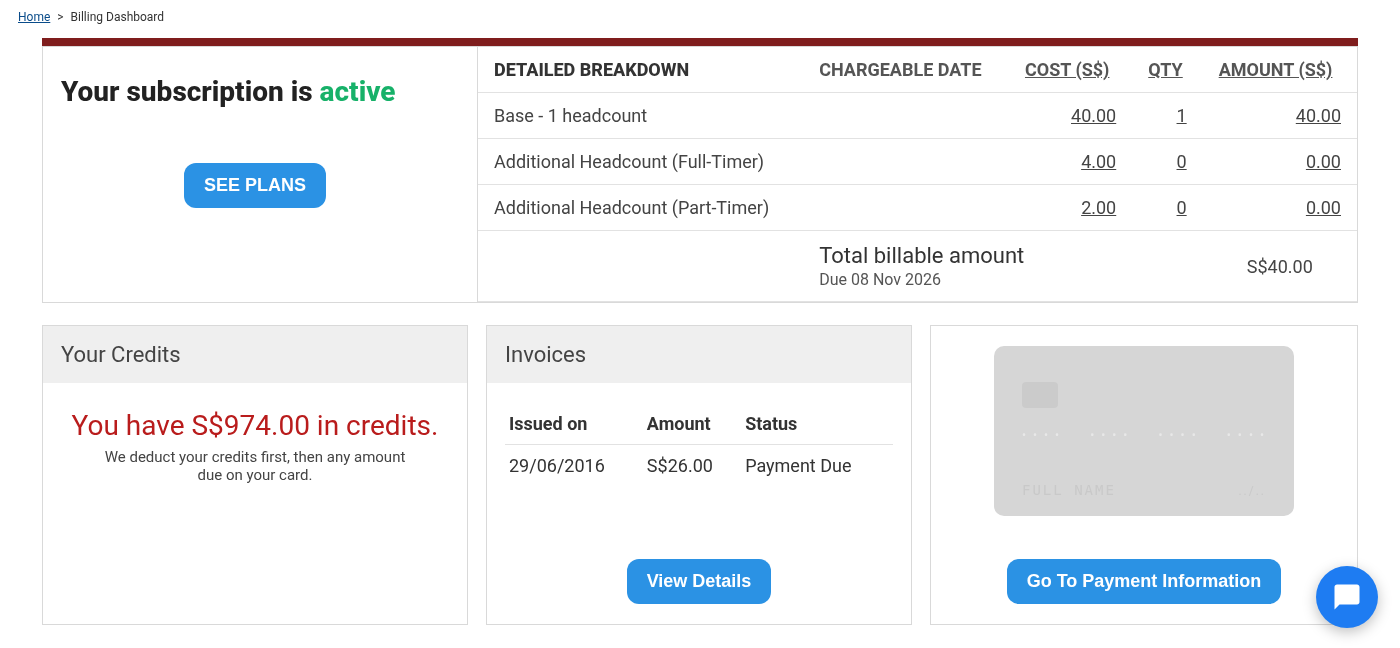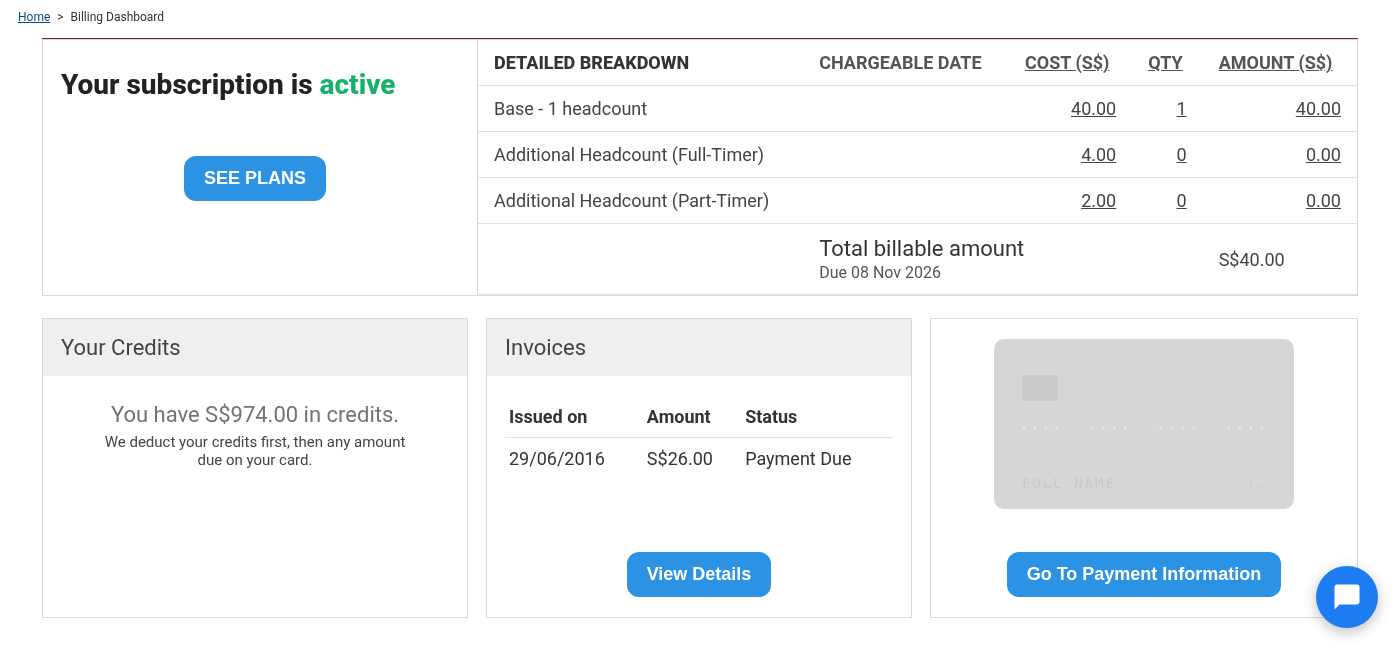--- a/index.html
+++ b/index.html
@@ -10,21 +10,21 @@
     width: 1400px;
   }
   .breadcrumb {
     padding: 10px 18px 14px;
     font-size: 12px;
     color: #333;
   }
   .breadcrumb a { color: #0a4c8a; text-decoration: underline; }
   .crumb-sep { margin: 0 4px; color: #333; }
   .page-wrap { padding: 0 42px; }
-  .top-row { display: flex; gap: 0; margin-bottom: 22px; border-top: 1px solid #7f1d1d;}
+  .top-row { display: flex; gap: 0; margin-bottom: 22px; border-top: 8px solid #7f1d1d;}
   .sub-card {
     flex: 0 0 436px;
     border: 1px solid #d9d9d9;
     padding: 28px 28px 24px 18px;
     display: flex;
     flex-direction: column;
   }
   .sub-title { font-size: 28px; font-weight: 800; color: #222; }
   .sub-status { color: #17b169; }
   .sub-desc { font-size: 20px; color: #222; margin-top: 12px; line-height: 1.4; }
@@ -54,40 +54,40 @@
     color: #444;
   }
   table.breakdown-table th { font-weight: 700; text-align: left; color: #555;}
   table.breakdown-table th:first-child { font-weight: 800; color:#333;}
   .col-cost, .col-qty, .col-amount { text-align: right; text-decoration: underline; }
   .col-chargeable { text-align: center; }
   .total-row td { border-bottom: none; padding-top: 18px; }
   .total-label-cell { }
   .total-label { font-size: 22px; color: #333; }
   .total-due { font-size: 16px; color: #555; margin-top:2px;}
-  .total-amount { font-size: 20px; text-align: left; color:#333;}
+  .total-amount { font-size: 20px; text-align: center; color:#333;}
 
   .bottom-row { display: flex; gap: 18px; }
   .card {
     border: 1px solid #d9d9d9;
     background: #fff;
     display: flex;
     flex-direction: column;
   }
   .card-header {
     background: #efefef;
     padding: 16px 18px;
     font-size: 22px;
     color: #444;
   }
   .card-body { padding: 20px 18px; flex: 1; }
   .card-credits { flex: 0 0 426px; min-height: 300px; }
   .card-invoices { flex: 0 0 426px; min-height: 300px; display:flex; flex-direction:column;}
   .card-payment { flex: 1; min-height: 300px; display:flex; flex-direction:column;}
-  .credits-head { text-align: center; font-size: 22px; color: #737373; margin-top: 6px;}
+  .credits-head { text-align: center; font-size: 28px; color: #b91c1c; margin-top: 6px;}
   .credits-sub { text-align: center; font-size: 15px; color: #444; margin-top: 6px; padding: 0 30px;}
   table.inv-table { width: 100%; border-collapse: collapse; }
   table.inv-table th, table.inv-table td {
     text-align: left;
     font-size: 18px;
     padding: 10px 4px;
     color: #333;
   }
   table.inv-table th { font-weight: 700; border-bottom: 1px solid #e2e2e2; }
   .card-footer { padding: 14px 0 20px; text-align: center; }

